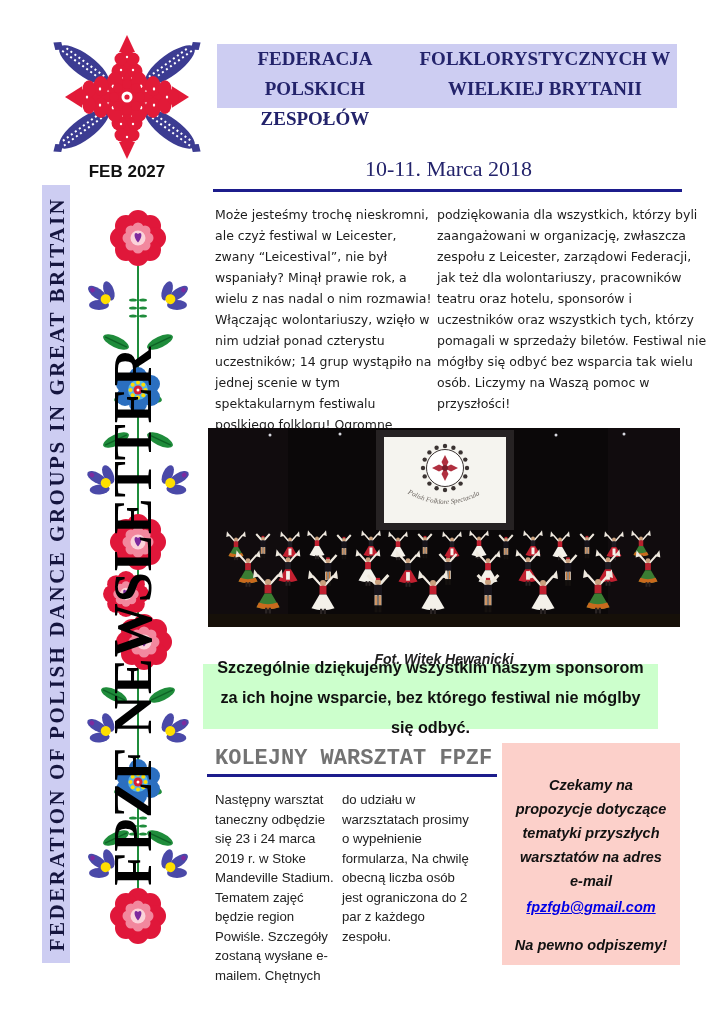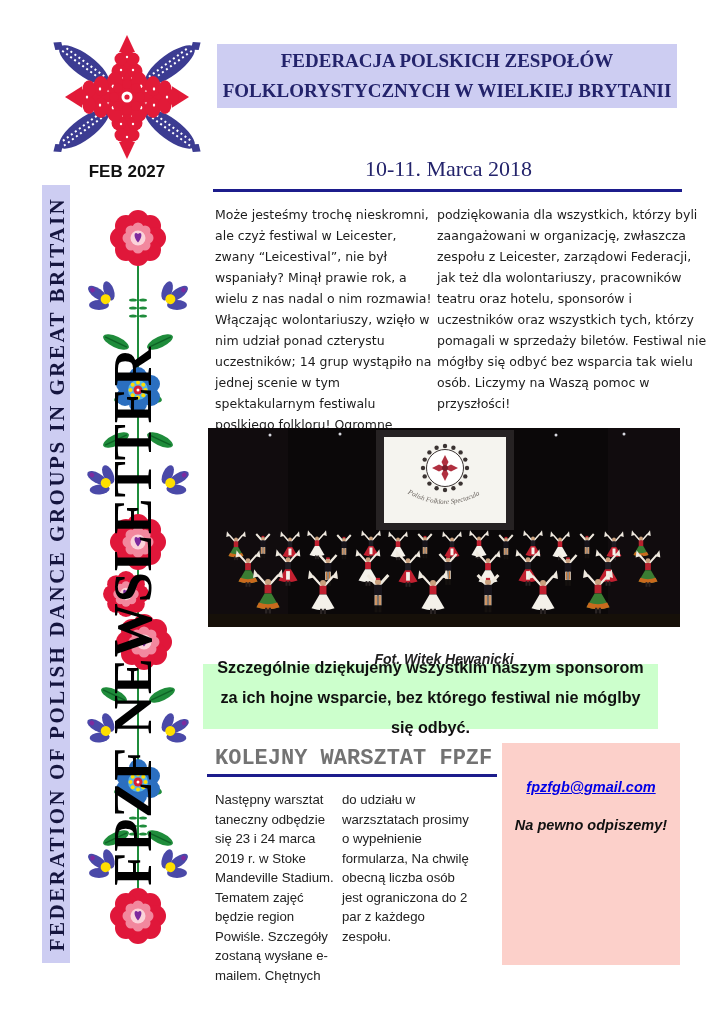--- a/index.html
+++ b/index.html
@@ -4,21 +4,21 @@
 <style>
   html,body{margin:0;padding:0;background:#ffffff;}
   .page{position:relative;width:724px;height:1024px;background:#fff;overflow:hidden;
         font-family:"Liberation Sans",sans-serif;}
 
   
   .flag{position:absolute;left:42px;top:34px;width:170px;height:127px;}
   .feb{position:absolute;left:42px;top:162px;width:170px;text-align:center;
        font-weight:bold;font-size:17px;color:#111;font-family:"Liberation Sans",sans-serif;}
   .org-banner{position:absolute;left:217px;top:44px;width:460px;height:64px;background:#cdcdf2;
-       display:flex;flex-direction:column;justify-content:center;text-align:center;
+       display:flex;flex-direction:row;justify-content:center;text-align:center;
        font-family:"Liberation Serif",serif;font-weight:bold;font-size:19px;color:#23236b;line-height:30px;}
   .fest-title{position:absolute;left:217px;top:121px;width:463px;text-align:center;
        font-family:"Liberation Serif",serif;font-weight:bold;font-size:24px;color:#1b2f8a;}
   .fest-date{position:absolute;left:217px;top:156px;width:463px;text-align:center;
        font-family:"Liberation Serif",serif;font-size:22px;color:#23236b;}
   .title-rule{position:absolute;left:213px;top:189px;width:469px;border-top:3px solid #1c1c8c;}
 
   
   .side-strip{position:absolute;left:42px;top:185px;width:28px;height:778px;background:#cdcdf2;}
   .vtext{position:absolute;transform-origin:0 0;transform:rotate(-90deg);white-space:nowrap;}
@@ -373,17 +373,18 @@
   <div class="green-box">
     <span>Szczególnie dziękujemy wszystkim naszym sponsorom za ich hojne wsparcie, bez którego festiwal nie móglby się odbyć.</span>
   </div>
 
   <div class="workshop-title">KOLEJNY WARSZTAT FPZF</div>
   <div class="workshop-rule"></div>
   <div class="ws-left">Następny warsztat taneczny odbędzie się 23 i 24 marca 2019 r. w Stoke Mandeville Stadium. Tematem zajęć będzie region Powiśle. Szczegóły zostaną wysłane e-mailem.  Chętnych</div>
   <div class="ws-right">do udziału w warzsztatach prosimy o wypełnienie formularza, Na chwilę obecną liczba osób jest ograniczona do 2 par z każdego zespołu.</div>
 
   <div class="pink-box">
+    <div class="pink-msg">Czekamy na propozycje dotyczące tematyki przyszłych warsztatów na adres e-mail</div>
     <a class="email">fpzfgb@gmail.com</a>
     <div class="pink-closing">Na pewno odpiszemy!</div>
   </div>
 
 </div>
 
 </body></html>

